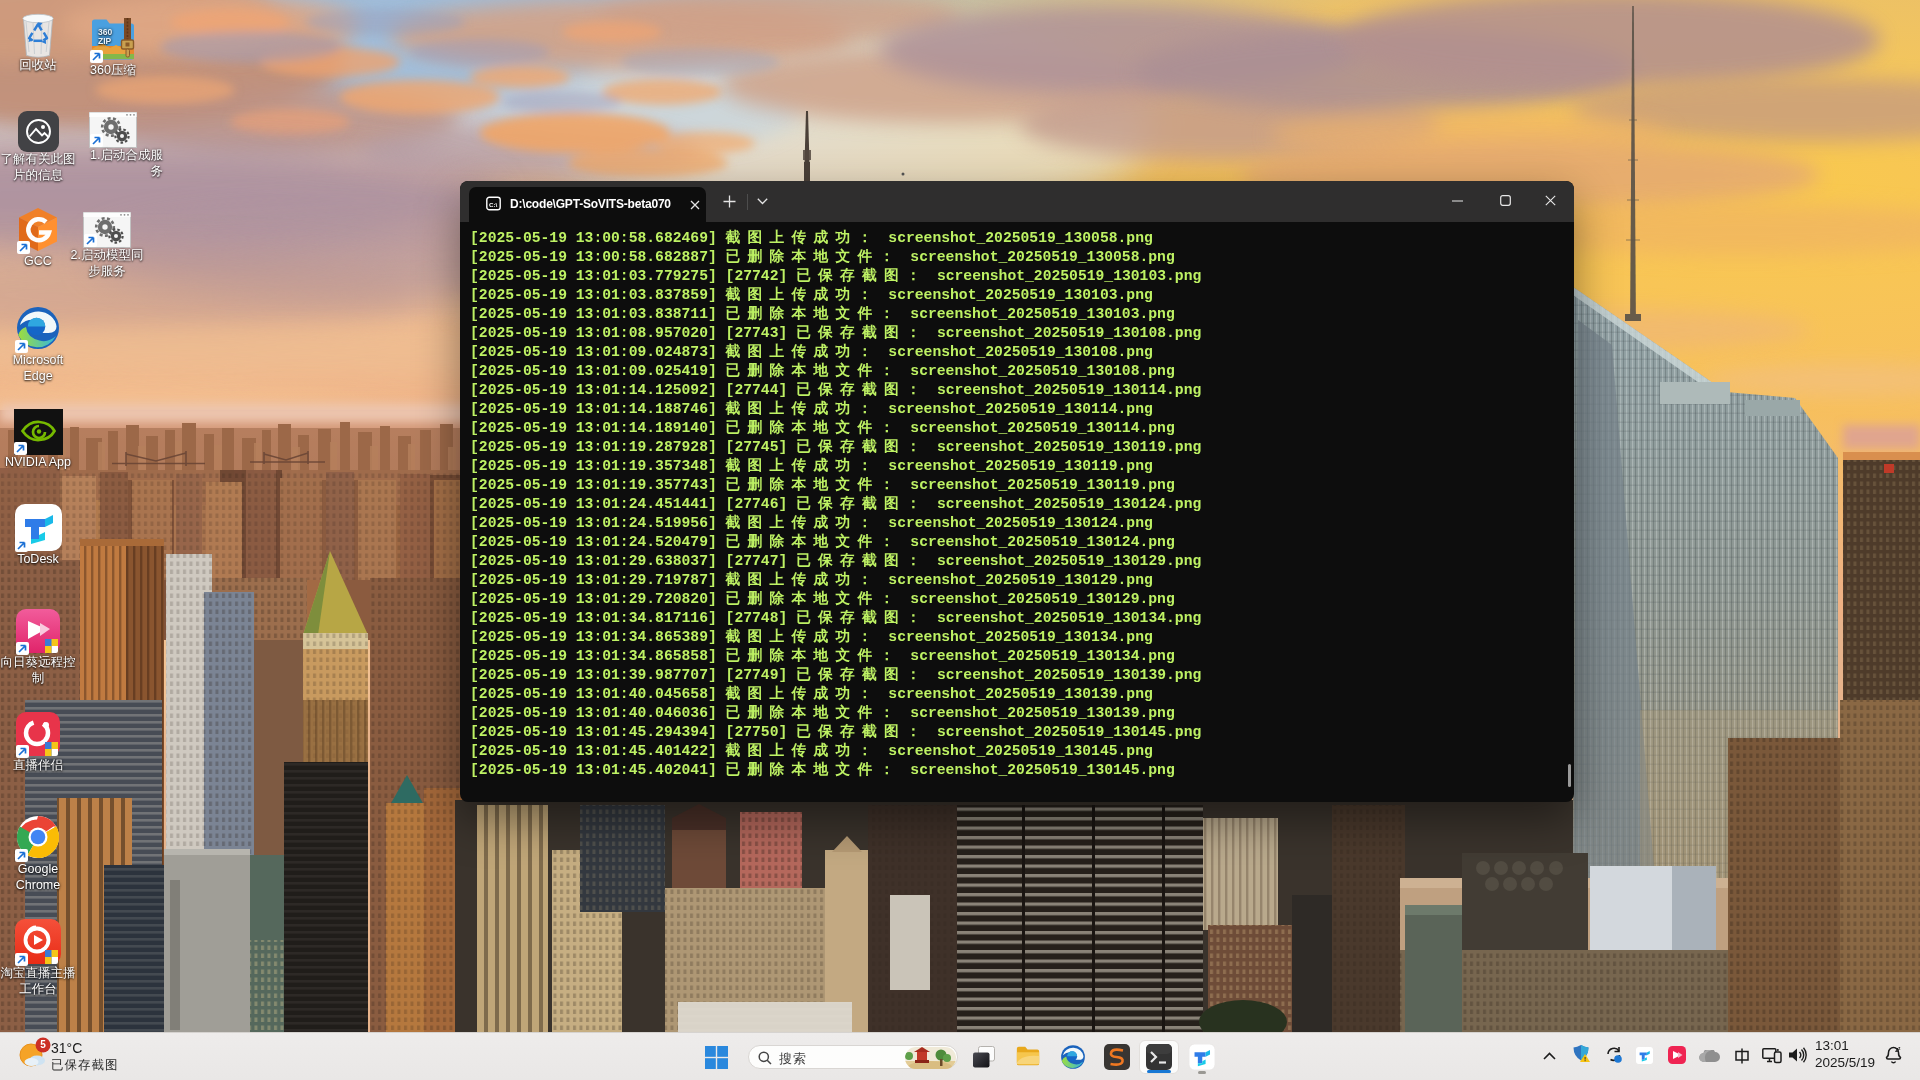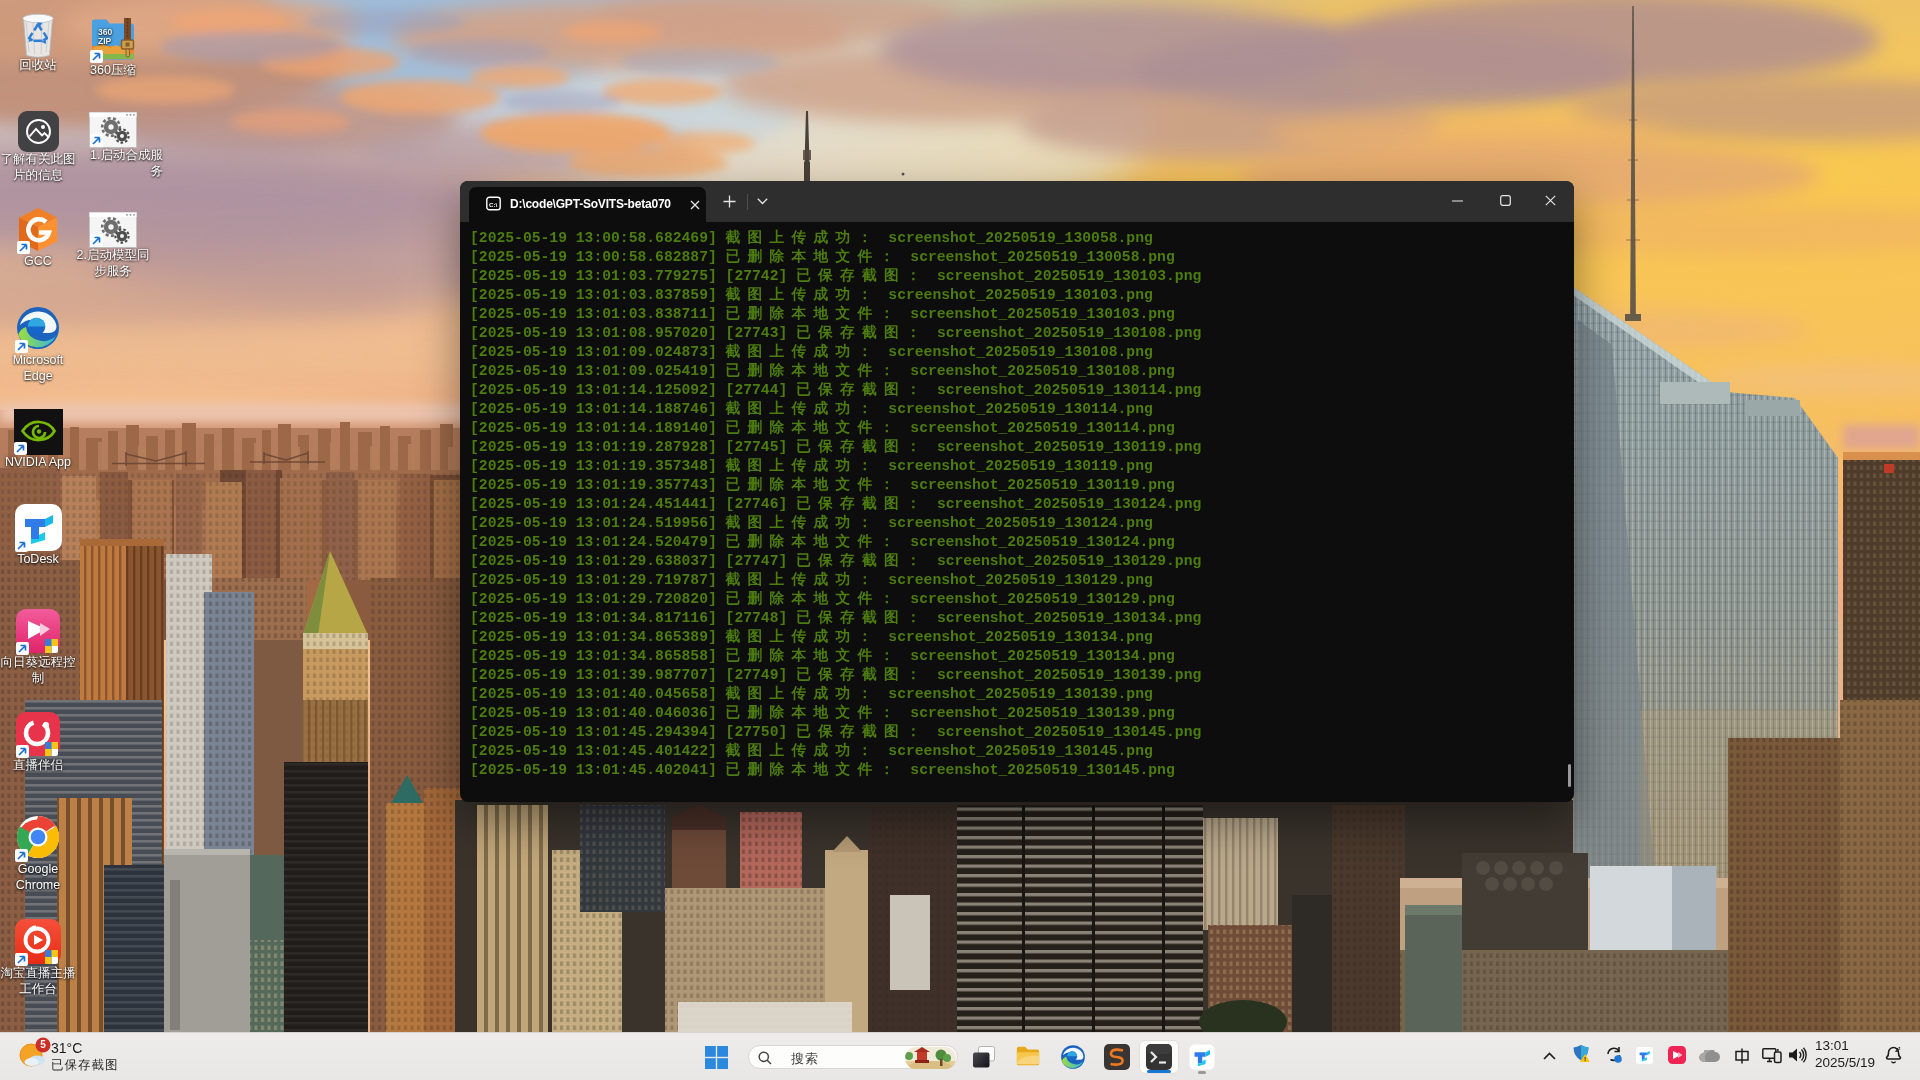--- a/index.html
+++ b/index.html
@@ -3,21 +3,21 @@
 <style>
 html,body{margin:0;padding:0;width:1920px;height:1080px;overflow:hidden;background:#e8b48c;font-family:"Liberation Sans",sans-serif;}
 #wall{position:absolute;left:0;top:0;width:1920px;height:1080px;}
 .dico{position:absolute;width:100px;text-align:center;color:#fff;font-size:12.5px;line-height:15.5px;text-shadow:0 1px 2px rgba(0,0,0,.85),0 0 3px rgba(0,0,0,.6);}
 .dico svg{display:block;margin:0 auto;}
 #term{position:absolute;left:460px;top:181px;width:1114px;height:621px;background:#0d0d0d;border-radius:8px;box-shadow:0 18px 45px rgba(0,0,0,.42);overflow:hidden;}
 #ttl{position:absolute;left:0;top:0;right:0;height:41px;background:#2f2e2e;border-radius:8px 8px 0 0;}
 #tab{position:absolute;left:9px;top:6px;width:237px;height:35px;background:#0d0d0d;border-radius:7px 7px 0 0;color:#fff;}
 #tab .ti{position:absolute;left:17px;top:9px;}
 #tab .tt{position:absolute;left:41px;top:10px;font-size:12px;font-weight:600;letter-spacing:-0.2px;white-space:nowrap;}
-#tcontent{position:absolute;left:10px;top:48px;width:1100px;color:#4d7c0f;font-family:"Liberation Mono",monospace;font-size:14.7px;line-height:19px;white-space:pre;font-weight:600;}
+#tcontent{position:absolute;left:10px;top:48px;width:1100px;color:#bef264;font-family:"Liberation Mono",monospace;font-size:14.7px;line-height:19px;white-space:pre;font-weight:600;}
 .cj{letter-spacing:7.3px;}
 #scrollbar{position:absolute;right:3px;top:583px;width:3px;height:23px;background:#9a9a9a;border-radius:2px;}
 #taskbar{position:absolute;left:0;top:1032px;width:1920px;height:48px;background:linear-gradient(180deg,#eeeceb,#e9e7e6);border-top:1px solid rgba(130,122,112,.18);box-sizing:border-box;}
 .tbi{position:absolute;top:1044px;width:26px;height:26px;}
 .tray{position:absolute;color:#1c1c1c;}
 #clock{position:absolute;left:1815px;top:1038px;width:65px;font-size:13.5px;color:#1b1b1b;line-height:16.5px;}
 #weath{position:absolute;left:51px;top:1040px;color:#1a1a1a;font-size:14px;line-height:16px;}
 </style></head>
 <body>
 <svg id="wall" viewBox="0 0 1920 1080" preserveAspectRatio="none">
@@ -438,21 +438,21 @@
 <polygon points="40,11.5 21,21 21,45 40,35.5" fill="#ff9030"></polygon>
 <path d="M29 16 a10.5 10.5 0 1 0 3 10.5 h-10" fill="none" stroke="#fdfdfd" stroke-width="4.6"></path>
 <g>
         <rect x="0" y="35" width="13" height="13" rx="2" fill="#fff"></rect>
         <path d="M3 45 L9.5 38.5 M9.5 38.5 h-5 M9.5 38.5 v5" stroke="#1a6fd4" stroke-width="1.7" fill="none"></path>
       </g>
 </svg>
 <div>GCC</div>
   </div>
 
-<div class="dico" style="left:63px;top:212px;">
+<div class="dico" style="left:57px;top:212px;">
 <svg width="48" height="36" viewBox="0 0 48 36">
 <rect x="0.5" y="0.5" width="47" height="35" fill="#f5f5f5" stroke="#c2c2c2"></rect>
 <rect x="0.5" y="0.5" width="47" height="4.5" fill="#fdfdfd"></rect>
 <circle cx="38" cy="2.8" r="0.9" fill="#8a8a8a"></circle>
       <circle cx="41.5" cy="2.8" r="0.9" fill="#8a8a8a"></circle>
       <circle cx="45" cy="2.8" r="0.9" fill="#8a8a8a"></circle>
 <circle cx="22" cy="15" r="7.2" fill="#6e6e6e"></circle>
       <circle cx="22" cy="15" r="8.8" fill="none" stroke="#6e6e6e" stroke-width="2.6" stroke-dasharray="3 2.4"></circle>
       <circle cx="22" cy="15" r="2.7" fill="#f5f5f5"></circle>
 <circle cx="33" cy="24" r="5.2" fill="#4e4e4e"></circle>
@@ -658,21 +658,21 @@
     <rect x="12.2" y="0" width="10.8" height="10.8" fill="#2a88dd"></rect>
     <rect x="0" y="12.2" width="10.8" height="10.8" fill="#2a88dd"></rect>
     <rect x="12.2" y="12.2" width="10.8" height="10.8" fill="#2a88dd"></rect>
 </svg>
 
 <div style="position:absolute;left:748px;top:1045px;width:210px;height:24px;background:#fdfdfc;border:1px solid #d9d6d3;border-radius:13px;box-sizing:border-box;">
 <svg style="position:absolute;left:9px;top:5px;" width="14" height="14" viewBox="0 0 14 14">
       <circle cx="5.8" cy="5.8" r="4.6" fill="none" stroke="#454545" stroke-width="1.5"></circle>
       <path d="M9.2 9.2 L13 13" stroke="#454545" stroke-width="1.5"></path>
     </svg>
-<span style="position:absolute;left:30px;top:4px;font-size:13px;color:#3c3c3c;letter-spacing:1px;margin-left:12px;">搜索</span>
+<span style="position:absolute;left:30px;top:4px;font-size:13px;color:#3c3c3c;letter-spacing:1px;">搜索</span>
 <svg style="position:absolute;right:1px;top:1px;" width="51" height="22" viewBox="0 0 51 22">
 <defs>
         <clipPath id="sc">
           <rect width="51" height="22" rx="11"></rect>
         </clipPath>
       </defs>
 <g clip-path="url(#sc)">
 <rect width="51" height="22" fill="#f0ead8"></rect>
 <rect y="14" width="51" height="8" fill="#e3cc96"></rect>
 <ellipse cx="25" cy="20" rx="22" ry="6" fill="#d9bd82"></ellipse>

